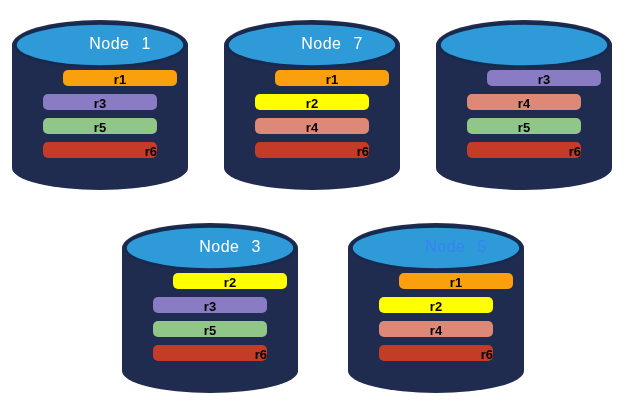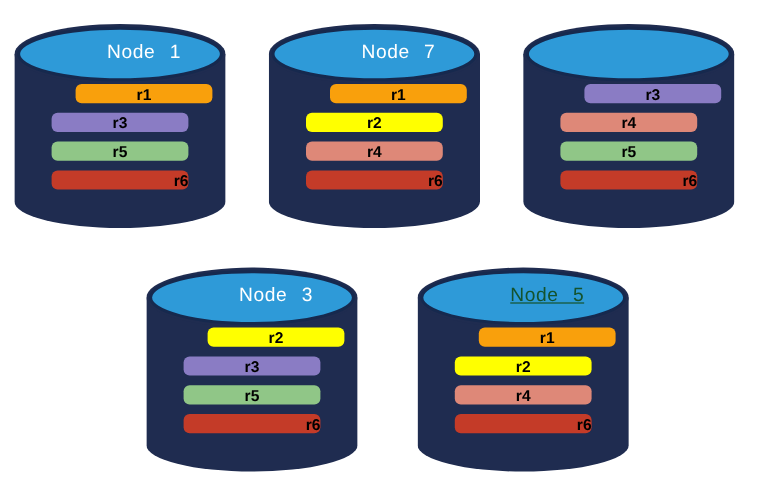--- a/index.html
+++ b/index.html
@@ -101,20 +101,20 @@
     <div class="bar bar-2" style="background-color: rgb(144, 198, 135);"><span class="bar-label">r5</span></div>
     <div class="bar bar-3" style="background-color: rgb(196, 59, 40);"><span class="bar-label">r6</span></div>
   </div>
 
   <div class="node pos-n5">
     <svg class="cyl" viewBox="0 0 176 181" aria-hidden="true">
       <path d="M0,35 L0,158 A88,22 0 0 0 176,158 L176,35 Z" fill="#1f2c50"></path>
       <ellipse cx="88" cy="35" rx="88" ry="25" fill="#1f2c50"></ellipse>
       <ellipse class="cyl-top" cx="88" cy="35" rx="84.5" ry="21.5" fill="#2e9ad8"></ellipse>
     </svg>
-    <div class="node-label" style="color: #14532d; text-decoration: underline;">Node 5</div>
+    <div class="node-label" style="color: #3b82f6;">Node 5</div>
     <div class="bar bar-0" style="background-color: rgb(249, 160, 12);"><span class="bar-label">r1</span></div>
     <div class="bar bar-1" style="background-color: rgb(255, 255, 0);"><span class="bar-label">r2</span></div>
     <div class="bar bar-2" style="background-color: rgb(222, 136, 120);"><span class="bar-label">r4</span></div>
     <div class="bar bar-3" style="background-color: rgb(196, 59, 40);"><span class="bar-label">r6</span></div>
   </div>
 
 </div>
 
 </body></html>

